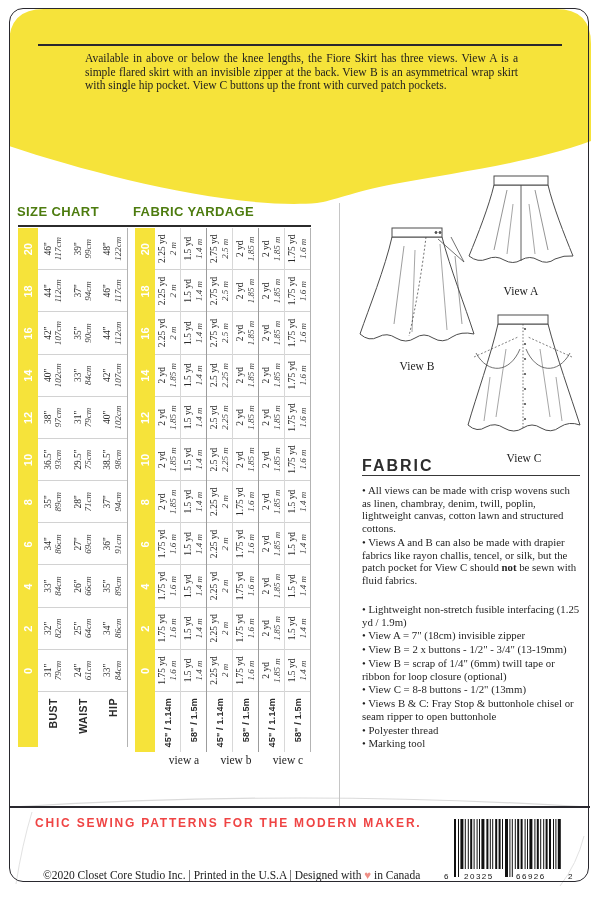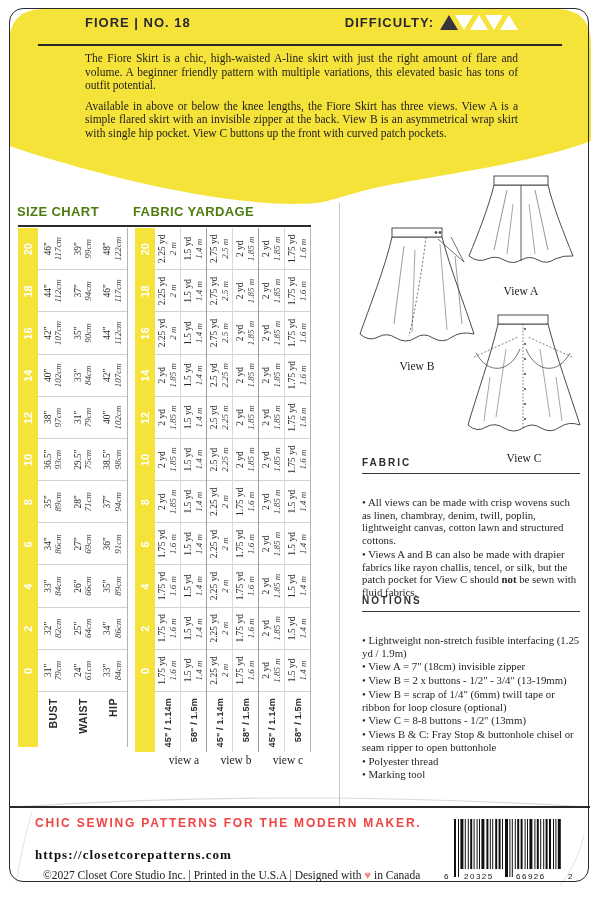--- a/index.html
+++ b/index.html
@@ -57,23 +57,23 @@
   .sep-light{border-bottom:1px solid var(--line-light);}
   .sep-dark{border-bottom:1px solid var(--line-dark);}
   .sep-edge{border-bottom:1px solid #b3b3b3;}
 
   .view-label{position:absolute;font-family:"Liberation Serif",serif;
     font-size:11.5px;color:#222;transform:translateX(-50%);white-space:nowrap;z-index:3;}
 
   #column-divider{position:absolute;left:339px;top:203px;width:1px;height:603px;background:#c6c6c6;z-index:1;}
 
   .right-section{position:absolute;left:362px;width:218px;z-index:3;}
-  .sec-heading{font-weight:bold;font-size:10px;letter-spacing:2px;color:#2d2d2d;padding-bottom:5px;
+  .sec-heading{font-weight:bold;font-size:16px;letter-spacing:2px;color:#2d2d2d;
     border-bottom:1.5px solid #383838;}
-  .bullets{margin-top:22px;font-family:"Liberation Serif",serif;font-size:10.8px;line-height:1.18;color:#1f1f1f;}
+  .bullets{margin-top:8px;font-family:"Liberation Serif",serif;font-size:10.8px;line-height:1.18;color:#1f1f1f;}
   .bullets p{margin:0 0 1px 0;}
 
   
   #footer-rule{position:absolute;left:9px;top:806px;width:581px;height:1.6px;background:var(--ink);z-index:4;}
   #footer-tagline{position:absolute;left:35px;top:816px;font-weight:bold;font-size:12px;
     letter-spacing:1.8px;color:#ef4444;z-index:4;}
   #footer-visit{position:absolute;left:35px;top:832px;font-family:"Liberation Serif",serif;
     font-size:12.5px;color:#1d1d1d;z-index:4;}
   #footer-url{position:absolute;left:35px;top:847px;font-family:"Liberation Serif",serif;
     font-weight:bold;font-size:13px;letter-spacing:1px;color:#111;z-index:4;}
@@ -96,37 +96,23 @@
   </svg>
 
   <svg class="abs" width="600" height="899" style="left:0;top:0;z-index:0">
     <path d="M12,807 Q300,789 588,807" fill="none" stroke="#dadada" stroke-width="1.2"></path>
     <path d="M16,884 Q22,845 32,812" fill="none" stroke="#e2e2e2" stroke-width="1"></path>
     <path d="M584,836 Q577,864 560,886" fill="none" stroke="#e2e2e2" stroke-width="1"></path>
   </svg>
 
   <div id="envelope-border"></div>
 
-  <div id="header-row">
-    <div class="hdr-title">FIORE | NO. 18</div>
-    <div id="difficulty">
-      <span class="lbl">DIFFICULTY:</span>
-      <span id="tri-box">
-          <span class="tri up filled"></span>
-          <span class="tri down white"></span>
-          <span class="tri up white"></span>
-          <span class="tri down white"></span>
-          <span class="tri up white"></span>
-        </span>
-    </div>
-  </div>
   <div id="header-rule"></div>
 
   <div id="intro">
-    <p>The Fiore Skirt is a chic, high-waisted A-line skirt with just the right amount of flare and volume. A beginner friendly pattern with multiple variations, this elevated basic has tons of outfit potential.</p>
     <p>Available in above or below the knee lengths, the Fiore Skirt has three views. View A is a simple flared skirt with an invisible zipper at the back. View B is an asymmetrical wrap skirt with single hip pocket. View C buttons up the front with curved patch pockets.</p>
   </div>
 
   <div class="chart-title" style="left:17px">SIZE CHART</div>
   <div class="chart-title" style="left:133px">FABRIC YARDAGE</div>
   <div id="table-top-rule"></div>
 
   <div class="vwrap" style="left:18px;top:228px;width:110px;height:519px">
     <div class="vinner" id="size-chart-inner">
         <div class="trow sc-head">
@@ -652,37 +638,35 @@
 
   <div class="right-section" style="top:457px">
     <div class="sec-heading">FABRIC</div>
     <div class="bullets" id="fabric-bullets">
         <p>•  <span>All views can be made with crisp wovens such as linen, chambray, denim, twill, poplin, lightweight canvas, cotton lawn and structured cottons.</span></p>
         <p>•  <span>Views A and B can also be made with drapier fabrics like rayon challis, tencel, or silk, but the patch pocket for View C should </span><b>not</b><span> be sewn with fluid fabrics.</span></p>
       </div>
   </div>
 
   <div class="right-section" style="top:595px">
-    <div class="sec-heading">NOTIONS</div>
     <div class="bullets" id="notions-bullets">
         <p>•  Lightweight non-stretch fusible interfacing (1.25 yd / 1.9m)</p>
         <p>•  View A = 7" (18cm) invisible zipper</p>
         <p>•  View B = 2 x buttons - 1/2" - 3/4" (13-19mm)</p>
         <p>•  View B = scrap of 1/4" (6mm) twill tape or ribbon for loop closure (optional)</p>
         <p>•  View C = 8-8 buttons - 1/2" (13mm)</p>
         <p>•  Views B &amp; C: Fray Stop &amp; buttonhole chisel or seam ripper to open buttonhole</p>
         <p>•  Polyester thread</p>
         <p>•  Marking tool</p>
       </div>
   </div>
 
   <div id="footer-rule"></div>
   <div id="footer-tagline">CHIC SEWING PATTERNS FOR THE MODERN MAKER.</div>
-  <div id="footer-url">https://closetcorepatterns.com</div>
-  <div id="footer-copy"><span>©2027 Closet Core Studio Inc. | Printed in the U.S.A | Designed with </span><span class="heart">♥</span><span> in Canada</span></div>
+  <div id="footer-copy"><span>©2020 Closet Core Studio Inc. | Printed in the U.S.A | Designed with </span><span class="heart">♥</span><span> in Canada</span></div>
 
   <div id="barcode">
     <svg id="barcode-svg" width="130" height="68">
         <rect x="8" y="2" width="2" height="58" fill="#111"></rect>
         <rect x="12" y="2" width="1" height="58" fill="#111"></rect>
         <rect x="14.4" y="2" width="3" height="50" fill="#111"></rect>
         <rect x="18.8" y="2" width="1" height="50" fill="#111"></rect>
         <rect x="21.8" y="2" width="1" height="50" fill="#111"></rect>
         <rect x="24.2" y="2" width="2" height="50" fill="#111"></rect>
         <rect x="27.599999999999998" y="2" width="1" height="50" fill="#111"></rect>

